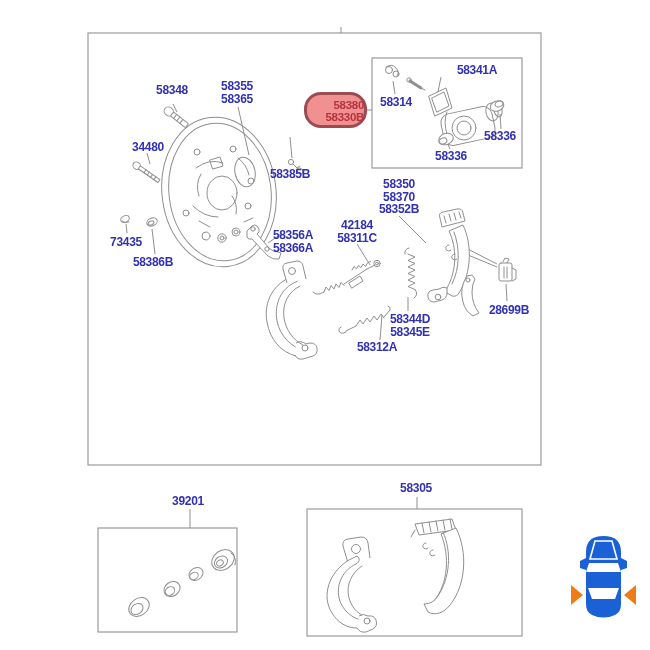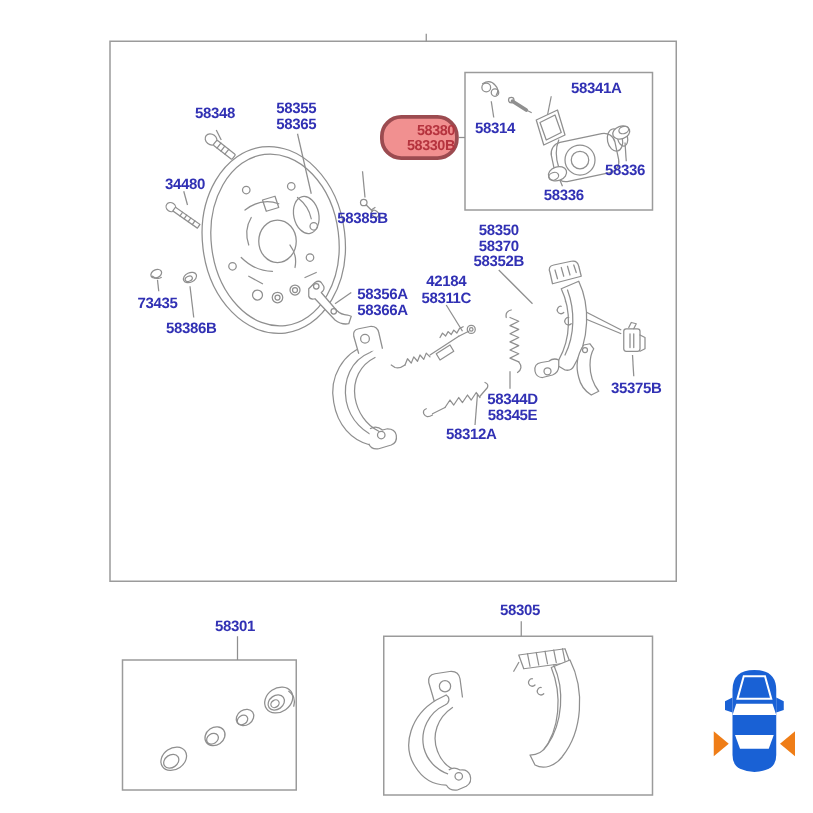--- a/index.html
+++ b/index.html
@@ -261,22 +261,22 @@
       <div class="plabel" style="left: 500px; top: 130px;">58336</div>
       <div class="plabel" style="left: 451px; top: 150px;">58336</div>
       <div class="plabel" style="left: 148px; top: 141px;">34480</div>
       <div class="plabel" style="left: 126px; top: 236px;">73435</div>
       <div class="plabel" style="left: 153px; top: 256px; text-align: center;">58386B</div>
       <div class="plabel" style="left: 399px; top: 178px;">58350
 58370
 58352B</div>
       <div class="plabel" style="left: 357px; top: 219px;">42184
 58311C</div>
-      <div class="plabel" style="left: 306px; top: 229px;">58356A
+      <div class="plabel" style="left: 293px; top: 229px;">58356A
 58366A</div>
       <div class="plabel" style="left: 410px; top: 313px;">58344D
 58345E</div>
       <div class="plabel" style="left: 377px; top: 341px;">58312A</div>
-      <div class="plabel" style="left: 509px; top: 304px;">35375B</div>
-      <div class="plabel" style="left: 188px; top: 495px;">58301</div>
+      <div class="plabel" style="left: 509px; top: 304px;">28699B</div>
+      <div class="plabel" style="left: 188px; top: 495px;">39201</div>
       <div class="plabel" style="left: 416px; top: 482px;">58305</div>
     </div>
 </div>
 
 </body></html>

